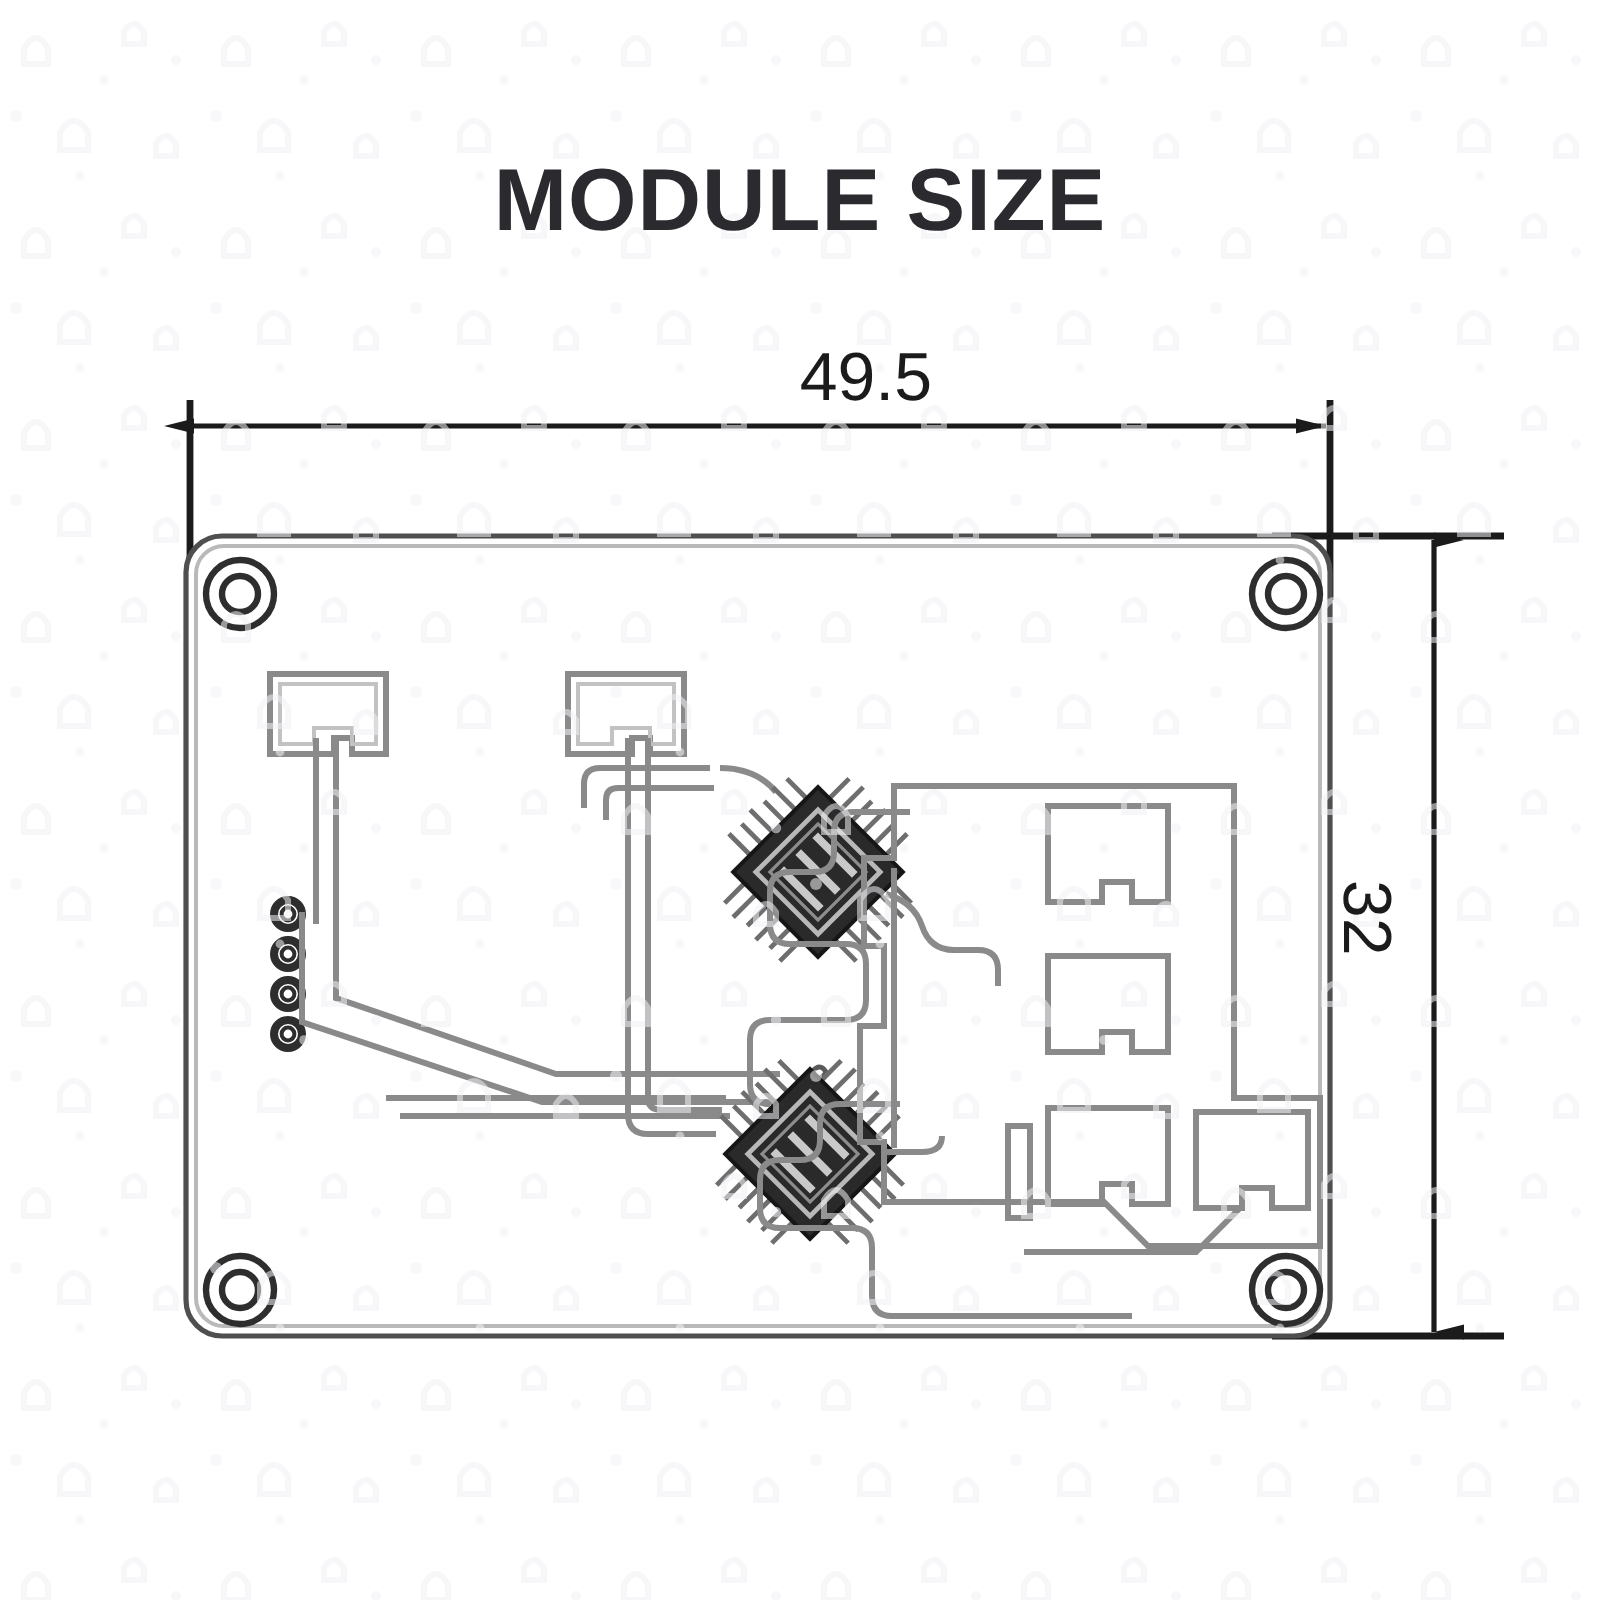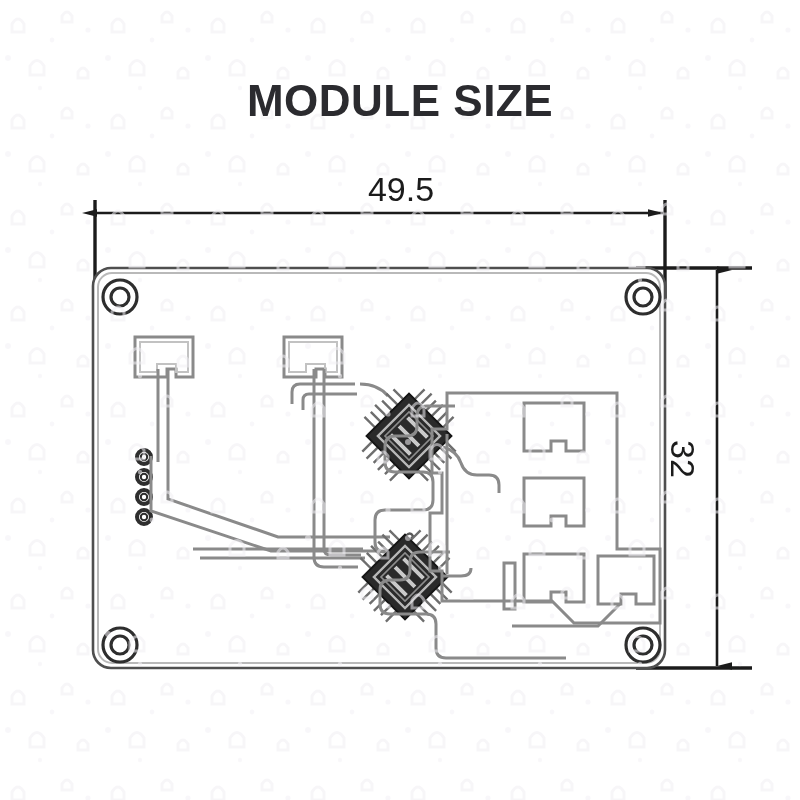--- a/index.html
+++ b/index.html
@@ -40,21 +40,21 @@
     letter-spacing: 0.5px;
     color: #2b2b2f;
     font-family: "Liberation Sans", sans-serif;
     white-space: nowrap;
   }
   #dim-width-label {
     position: absolute;
     left: 336px;
     top: 170px;
     width: 130px;
-    text-align: center;
+    text-align: right;
     font-size: 34px;
     color: #1b1b1b;
     font-family: "Liberation Sans", sans-serif;
   }
   #dim-height-label {
     position: absolute;
     left: 702px;
     top: 440px;
     font-size: 34px;
     color: #1b1b1b;

